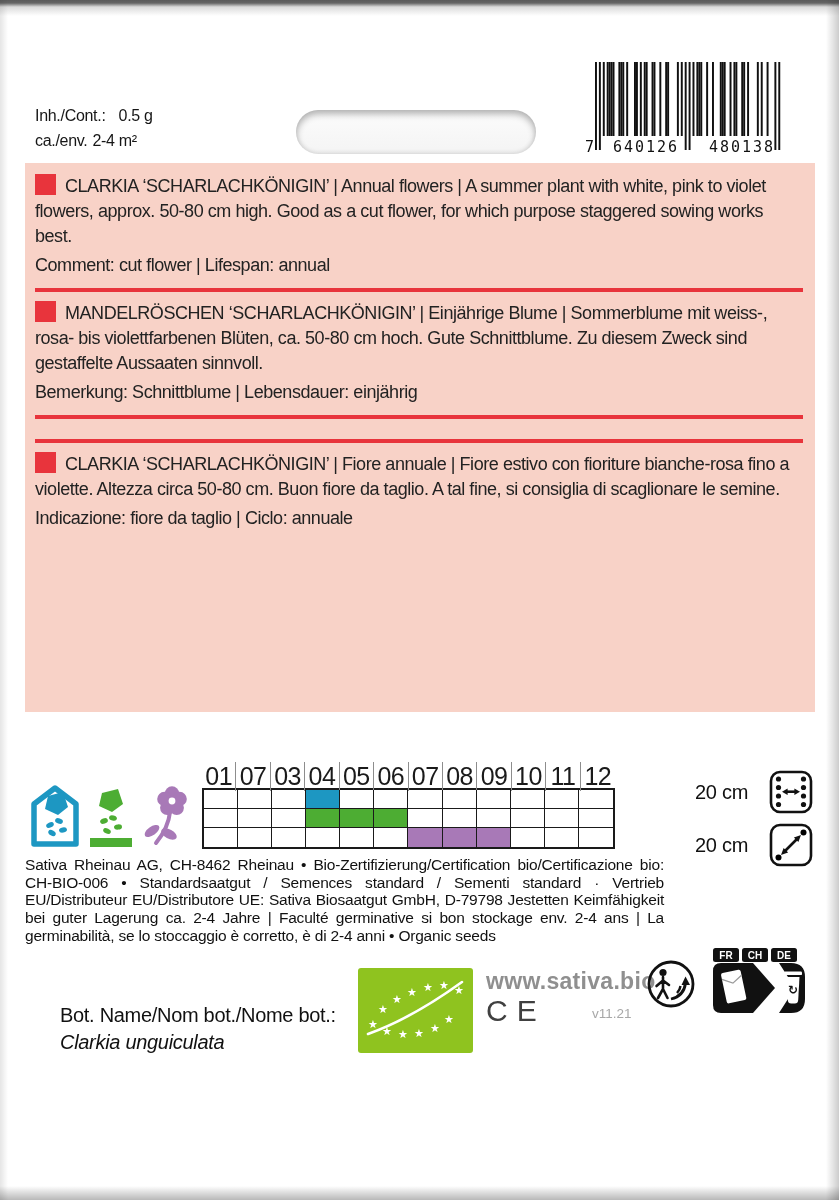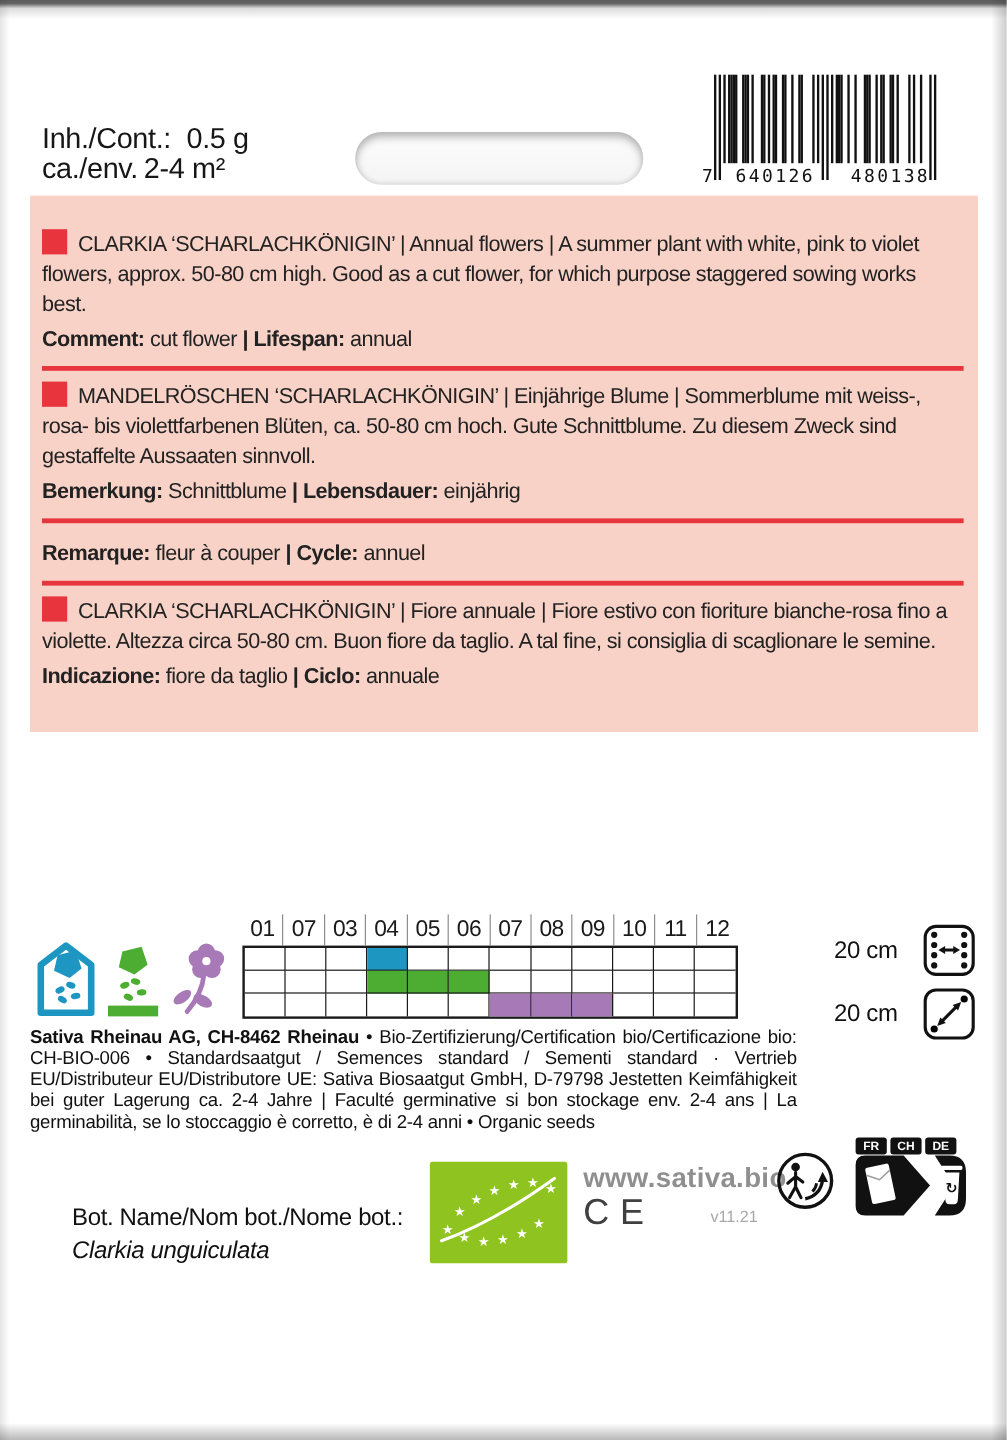--- a/index.html
+++ b/index.html
@@ -6,58 +6,58 @@
   body{width:839px;height:1200px;background:#ffffff;font-family:"Liberation Sans",sans-serif;color:#1c1c1c;position:relative;overflow:hidden;}
   #packet{position:absolute;inset:0;background:#fff;overflow:hidden;}
 
   
   .edge-top{position:absolute;left:0;top:0;right:0;height:16px;background:linear-gradient(to bottom,rgba(50,50,50,.8) 0,rgba(50,50,50,.75) 3px,rgba(130,130,130,.28) 7px,rgba(255,255,255,0) 16px);pointer-events:none;}
   .edge-bottom{position:absolute;left:0;bottom:0;right:0;height:14px;background:linear-gradient(to top,rgba(0,0,0,.28) 0,rgba(255,255,255,0) 14px);}
   .edge-right{position:absolute;top:0;bottom:0;right:0;width:13px;background:linear-gradient(to left,rgba(0,0,0,.20) 0,rgba(255,255,255,0) 13px);}
   .edge-left{position:absolute;top:0;bottom:0;left:0;width:8px;background:linear-gradient(to right,rgba(0,0,0,.10) 0,rgba(255,255,255,0) 8px);}
 
   
-  .top-info{position:absolute;left:35px;top:103px;font-size:24px;line-height:25px;letter-spacing:-.3px;color:#161616;}
+  .top-info{position:absolute;left:35px;top:103px;font-size:16px;line-height:25px;letter-spacing:-.3px;color:#161616;}
   .top-info .row1 .val{margin-left:13px;}
   .top-info .row2 .val{margin-left:5px;}
   .hang-hole{position:absolute;left:296px;top:110px;width:240px;height:44px;border-radius:22px;background:linear-gradient(#fcfcfc,#f4f4f4);box-shadow:inset 0 4px 7px rgba(0,0,0,.30),inset 0 -2px 4px rgba(0,0,0,.07);}
 
   .barcode{position:absolute;left:585px;top:62px;width:205px;height:102px;}
   .barcode svg{display:block;}
   .barcode .digits{position:absolute;left:0;top:76px;width:100%;display:flex;font-family:"DejaVu Sans Mono",monospace;font-size:15px;letter-spacing:2px;color:#111;}
   .digits .prefix{width:13px;text-align:left;}
   .digits .g1,.digits .g2{flex:1;text-align:center;}
 
   
-  .pink-panel{position:absolute;left:25px;top:163px;width:790px;height:447px;background:#f8d2c7;box-sizing:border-box;padding:21px 12px 0 10px;overflow:hidden;}
+  .pink-panel{position:absolute;left:25px;top:163px;width:790px;height:549px;background:#f8d2c7;box-sizing:border-box;padding:4px 12px 0 10px;overflow:hidden;}
   .section{padding:7px 0 9px 0;}
   .section .body{margin:0;font-size:18px;line-height:25px;letter-spacing:-.45px;color:#222;}
   .bullet{display:inline-block;width:21px;height:21px;background:#e8343c;margin-right:9px;vertical-align:-3px;}
   .section .tags{margin:4px 0 0 0;font-size:18px;line-height:24px;letter-spacing:-.45px;color:#222;}
-  .section .tags b{font-weight:bold;text-align:center;}
+  .section .tags b{font-weight:normal;text-align:center;}
   .sep{height:4px;background:#e8343c;margin:2px 0;}
 
   
   .calendar{position:absolute;left:202px;top:762px;width:413px;}
   .cal-head{display:grid;grid-template-columns:repeat(12,1fr);height:26px;}
-  .mcell{display:flex;align-items:center;justify-content:center;font-size:19px;letter-spacing:-.5px;color:#1a1a1a;border-right:1px solid #8d8d8d;}
+  .mcell{display:flex;align-items:center;justify-content:center;font-size:25px;letter-spacing:-.5px;color:#1a1a1a;border-right:1px solid #8d8d8d;}
   .mcell:last-child{border-right:none;}
   .cal-grid{display:grid;grid-template-columns:repeat(12,1fr);grid-auto-rows:19px;border:2px solid #1a1a1a;background:#fff;}
   .gcell{border-right:1.5px solid #1a1a1a;border-bottom:1.5px solid #1a1a1a;}
   .gcell.last-col{border-right:none;}
   .gcell.last-row{border-bottom:none;}
 
   .legend{position:absolute;left:30px;top:784px;display:flex;align-items:flex-end;gap:10px;}
 
   .spacing{position:absolute;right:26px;top:770px;display:flex;flex-direction:column;gap:9px;}
   .space-row{display:flex;align-items:center;justify-content:flex-end;gap:21px;}
   .space-row .lab{font-size:20px;letter-spacing:-.3px;color:#111;}
 
   .company{position:absolute;left:25px;top:856px;width:639px;font-size:15.5px;line-height:17.7px;letter-spacing:-.2px;color:#111;text-align:justify;}
-  .company b{font-weight:bold;margin-top:44px;}
+  .company b{font-weight:normal;margin-top:44px;}
 
   .eu-logo{position:absolute;left:358px;top:968px;}
   .website{position:absolute;left:486px;top:968px;font-size:23px;font-weight:bold;color:#8f8f8f;letter-spacing:.3px;}
   .ce-mark{position:absolute;left:486px;top:994px;font-size:30px;color:#404040;letter-spacing:9px;}
   .version{position:absolute;left:592px;top:1006px;font-size:13.5px;color:#a8a8a8;}
   .botname{position:absolute;left:60px;top:1002px;font-size:20px;line-height:27px;letter-spacing:-.3px;color:#111;}
   .botname .sci{font-style:italic;}
 
   .triman{position:absolute;left:646px;top:959px;}
   .infotri{position:absolute;left:701px;top:946px;}
@@ -135,21 +135,20 @@
           <p class="body"><span class="bullet"></span>CLARKIA ‘SCHARLACHKÖNIGIN’ | Annual flowers | A summer plant with white, pink to violet flowers, approx. 50-80 cm high. Good as a cut flower, for which purpose staggered sowing works best.</p>
           <p class="tags"><b>Comment: </b>cut flower<b> | </b><b>Lifespan: </b>annual</p>
         </div>
         <div class="sep"></div>
         <div class="section">
           <p class="body"><span class="bullet"></span>MANDELRÖSCHEN ‘SCHARLACHKÖNIGIN’ | Einjährige Blume | Sommerblume mit weiss-, rosa- bis violettfarbenen Blüten, ca. 50-80 cm hoch. Gute Schnittblume. Zu diesem Zweck sind gestaffelte Aussaaten sinnvoll.</p>
           <p class="tags"><b>Bemerkung: </b>Schnittblume<b> | </b><b>Lebensdauer: </b>einjährig</p>
         </div>
         <div class="sep"></div>
         <div class="section">
-          <p class="tags"><b>Remarque: </b>fleur à couper<b> | </b><b>Cycle: </b>annuel</p>
         </div>
         <div class="sep"></div>
         <div class="section">
           <p class="body"><span class="bullet"></span>CLARKIA ‘SCHARLACHKÖNIGIN’ | Fiore annuale | Fiore estivo con fioriture bianche-rosa fino a violette. Altezza circa 50-80 cm. Buon fiore da taglio. A tal fine, si consiglia di scaglionare le semine.</p>
           <p class="tags"><b>Indicazione: </b>fiore da taglio<b> | </b><b>Ciclo: </b>annuale</p>
         </div>
       </div>
   </div>
 
   <div class="calendar">

